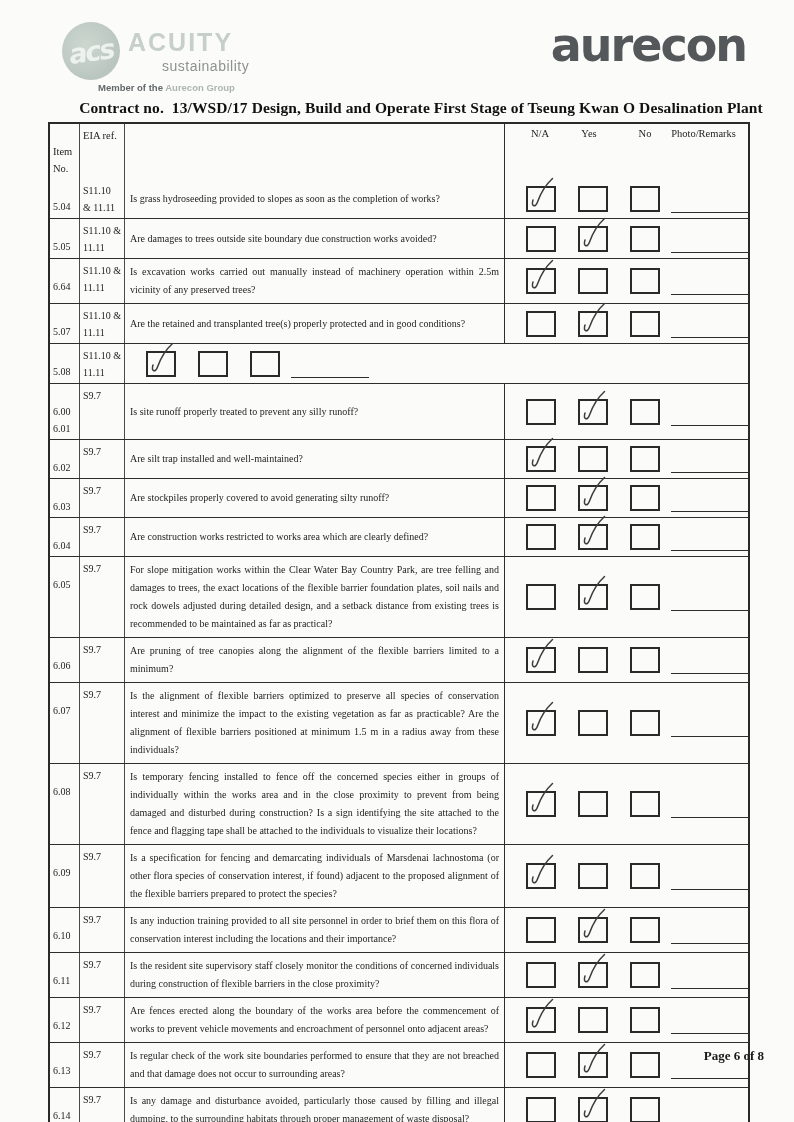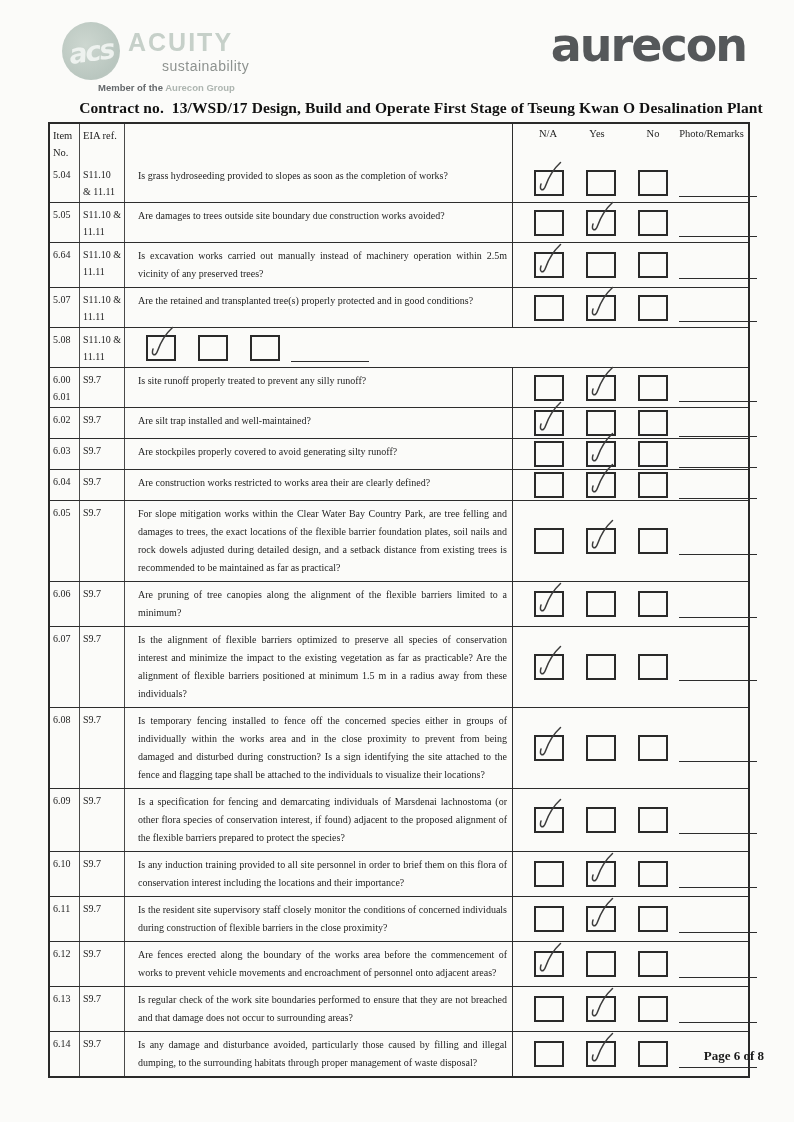--- a/index.html
+++ b/index.html
@@ -50,32 +50,31 @@
   
   #checklist{
     position:absolute; top:122px; left:48px; width:702px;
     border:2px solid #2a2a2a; box-sizing:border-box;
     font-size:10px; color:#1d1d1d;
   }
   .row{display:flex; border-top:1.6px solid #2d2d2d; box-sizing:border-box;}
   .row:first-child{border-top:none;}
   .c-item{
     width:30px; flex:0 0 30px; border-right:1px solid #4a4a4a;
-    padding:3px 1px 2px 3px; white-space:pre-line; line-height:17px; box-sizing:border-box;
+    padding:19px 1px 2px 3px; white-space:pre-line; line-height:17px; box-sizing:border-box;
   }
   .c-eia{
     width:45px; flex:0 0 45px; border-right:1px solid #4a4a4a;
     padding:3px 1px 2px 3px; white-space:pre-line; line-height:17px; box-sizing:border-box;
   }
   .c-q{
     width:380px; flex:0 0 380px; border-right:1.6px solid #2d2d2d;
     padding:4px 5px; line-height:18px; box-sizing:border-box;
-    display:flex; flex-direction:column; justify-content:flex-start;
+    display:flex; flex-direction:column; justify-content:center;
     text-align:justify;
-    margin-left:8px;
   }
   .q-head{font-weight:bold;}
   .q-head:empty{display:none;}
   .c-checks{flex:1 1 auto; position:relative; display:flex; align-items:center; min-height:30px;}
   .box{
     position:relative; width:26px; height:22px; flex:0 0 26px;
     border:2px solid #2a2a2a; background:transparent; box-sizing:content-box;
   }
   .box.b1{margin-left:21px;}
   .box.b2{margin-left:22px;}
@@ -285,21 +284,21 @@
       <span class="box b3"></span>
       <span class="remarks-line"></span>
     </div>
   </div>
 
   <div class="row">
     <div class="c-item">6.04</div>
     <div class="c-eia">S9.7</div>
     <div class="c-q">
 
-      <div>Are construction works restricted to works area their are clearly defined?</div>
+      <div>Are construction works restricted to works area which are clearly defined?</div>
     </div>
     <div class="c-checks">
       <span class="box b1"></span>
       <span class="box b2 checked">
               <svg viewBox="0 0 32 36">
                 <path d="M8 23 C6 29.5 10.5 31 12.5 25 C15.5 16.5 21 7.5 27.5 1.5" fill="none" stroke="#3c3c3c" stroke-width="1.5" stroke-linecap="round"></path>
               </svg>
             </span>
       <span class="box b3"></span>
       <span class="remarks-line"></span>

